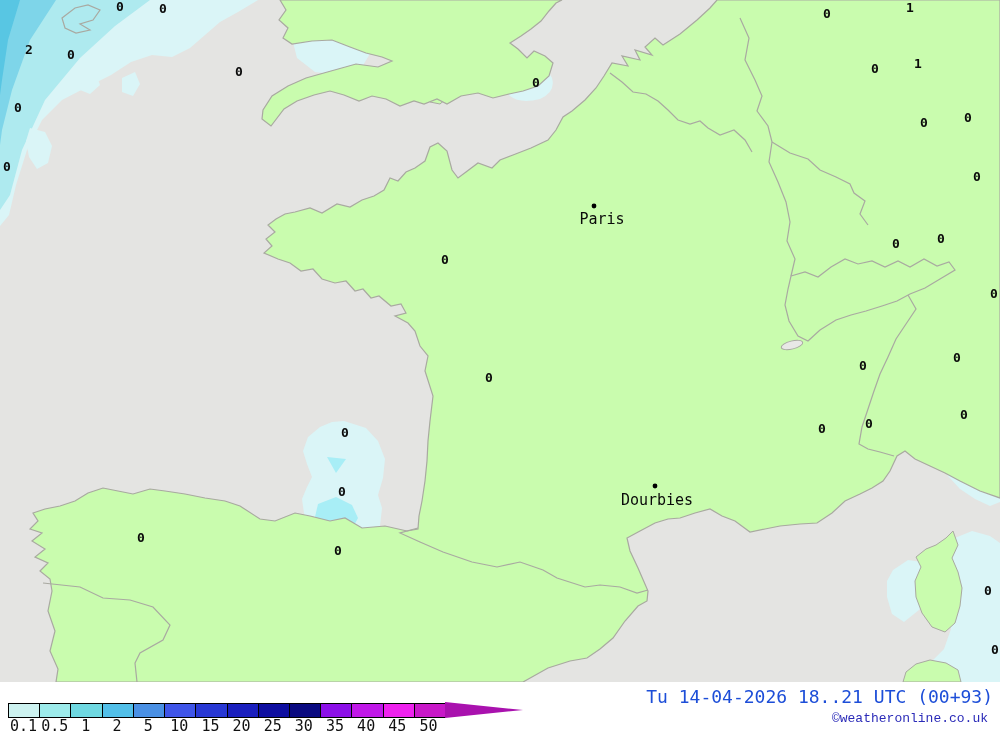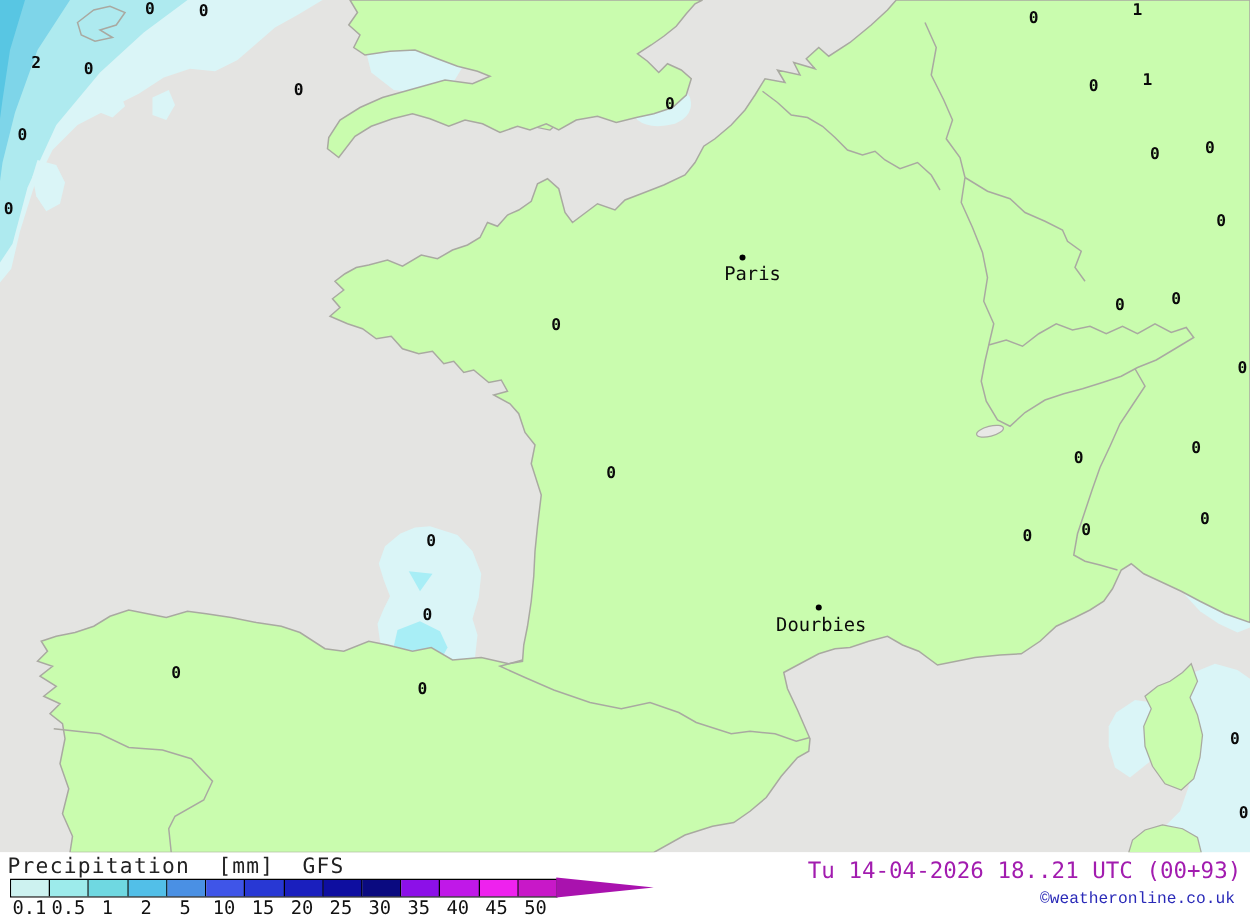--- a/index.html
+++ b/index.html
@@ -10,21 +10,21 @@
   .bottom-bar{position:absolute;left:0;top:682px;width:1000px;height:51px;background:#ffffff;}
   .legend-title{position:absolute;left:6px;top:1px;font-size:17px;letter-spacing:1px;color:#222222;white-space:pre;}
   .legend-bar{position:absolute;left:8px;top:21px;width:436px;height:13px;border:1px solid #000;
               display:flex;box-sizing:content-box;}
   .legend-cell{flex:1 1 0;height:100%;border-right:1px solid #000;}
   .legend-cell:last-child{border-right:none;}
   .legend-arrow{position:absolute;left:445px;top:20px;width:0;height:0;
     border-top:8px solid transparent;border-bottom:8px solid transparent;border-left:78px solid #a912ae;}
   .legend-labels{position:absolute;left:0;top:35px;width:520px;height:16px;}
   .legend-num{position:absolute;top:0;width:44px;text-align:center;font-size:15px;color:#111111;}
-  .stamp-line{position:absolute;right:7px;top:4px;font-size:18px;color:#a21caf;white-space:pre;margin-left:14px;}
+  .stamp-line{position:absolute;right:7px;top:4px;font-size:18px;color:#1d4ed8;white-space:pre;margin-left:14px;}
   .copyright{position:absolute;right:12px;top:29px;font-size:13px;color:#2a2ab8;
              font-family:Liberation Mono, monospace;}
 </style>
 </head>
 <body>
 
 <div class="stage">
 
   <div class="map-wrap">
     <svg id="map-svg" width="1000" height="682" viewBox="0 0 1000 682">
@@ -165,21 +165,20 @@
           <text x="822" y="433" font-size="13" fill="#0a0a0a" font-weight="700" text-anchor="middle">0</text>
           <text x="869" y="428" font-size="13" fill="#0a0a0a" font-weight="700" text-anchor="middle">0</text>
           <text x="964" y="419" font-size="13" fill="#0a0a0a" font-weight="700" text-anchor="middle">0</text>
           <text x="988" y="595" font-size="13" fill="#0a0a0a" font-weight="700" text-anchor="middle">0</text>
           <text x="995" y="654" font-size="13" fill="#0a0a0a" font-weight="700" text-anchor="middle">0</text>
         </g>
     </svg>
   </div>
 
   <div class="bottom-bar">
-    <div class="legend-title">Precipitation  [mm]  GFS</div>
     <div class="legend-bar" id="legend-bar">
         <div class="legend-cell" style="background: rgb(205, 242, 240);"></div>
         <div class="legend-cell" style="background: rgb(157, 235, 235);"></div>
         <div class="legend-cell" style="background: rgb(111, 216, 225);"></div>
         <div class="legend-cell" style="background: rgb(82, 191, 232);"></div>
         <div class="legend-cell" style="background: rgb(74, 144, 228);"></div>
         <div class="legend-cell" style="background: rgb(63, 85, 232);"></div>
         <div class="legend-cell" style="background: rgb(40, 56, 212);"></div>
         <div class="legend-cell" style="background: rgb(26, 31, 190);"></div>
         <div class="legend-cell" style="background: rgb(14, 14, 160);"></div>

